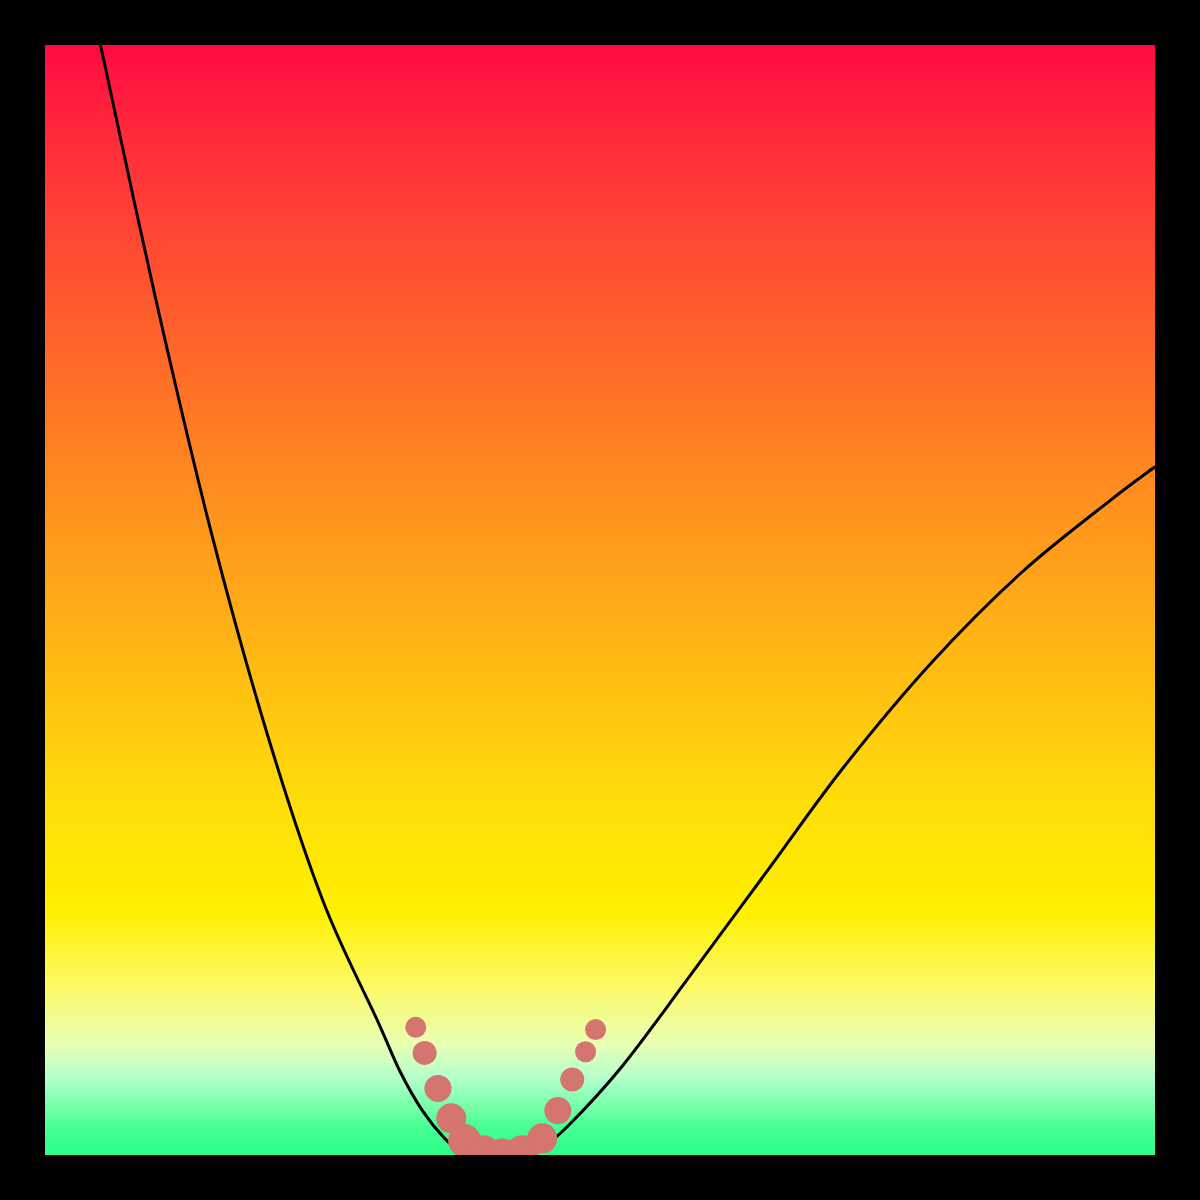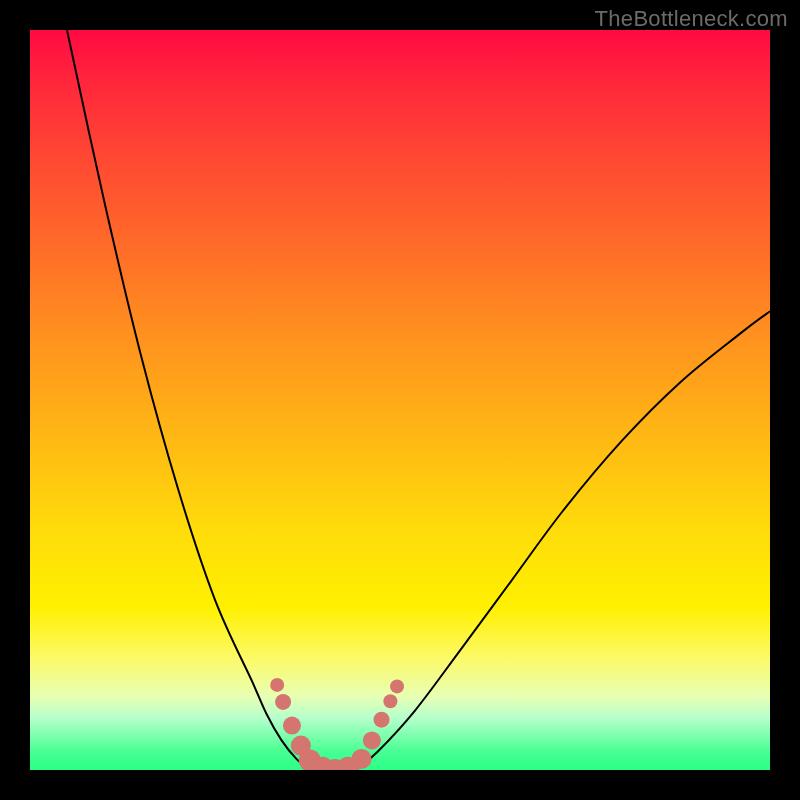--- a/index.html
+++ b/index.html
@@ -75,21 +75,20 @@
     stroke-width: 2;
   }
   .marker {
     fill: #d47570;
   }
 </style>
 </head>
 <body>
 
 <div class="frame">
-  <div class="watermark">TheBottleneck.com</div>
   <div class="plot-area">
     <div class="gradient-bg"></div>
     <svg class="curves" viewBox="0 0 740 740">
       <path id="path-left" class="curve" d="M 37.00 0.00 C 43.17 28.37, 61.67 115.93, 74.00 170.20 C 86.33 224.47, 98.67 277.50, 111.00 325.60 C 123.33 373.70, 135.67 418.10, 148.00 458.80 C 160.33 499.50, 172.67 537.73, 185.00 569.80 C 197.33 601.87, 213.37 632.08, 222.00 651.20 C 230.63 670.32, 231.87 674.63, 236.80 684.50 C 241.73 694.37, 246.67 703.00, 251.60 710.40 C 256.53 717.80, 261.71 723.97, 266.40 728.90 C 271.09 733.83, 277.50 738.15, 279.72 740.00"></path>
       <path id="path-mid" class="curve" d="M 279.72 740.00 C 282.43 740.00, 290.82 740.00, 296.00 740.00 C 301.18 740.00, 305.87 740.00, 310.80 740.00 C 315.73 740.00, 323.13 740.00, 325.60 740.00"></path>
       <path id="path-right" class="curve" d="M 325.60 740.00 C 329.30 736.92, 337.93 731.37, 347.80 721.50 C 357.67 711.63, 371.23 697.45, 384.80 680.80 C 398.37 664.15, 413.17 643.18, 429.20 621.60 C 445.23 600.02, 463.73 574.73, 481.00 551.30 C 498.27 527.87, 514.30 504.43, 532.80 481.00 C 551.30 457.57, 572.27 432.28, 592.00 410.70 C 611.73 389.12, 631.47 369.38, 651.20 351.50 C 670.93 333.62, 695.60 315.12, 710.40 303.40 C 725.20 291.68, 735.07 284.90, 740.00 281.20"></path>
       <g id="markers-group">
           <circle cx="247.16" cy="654.90" r="7" class="marker"></circle>
           <circle cx="253.08" cy="671.92" r="8" class="marker"></circle>
           <circle cx="261.96" cy="695.60" r="9" class="marker"></circle>

